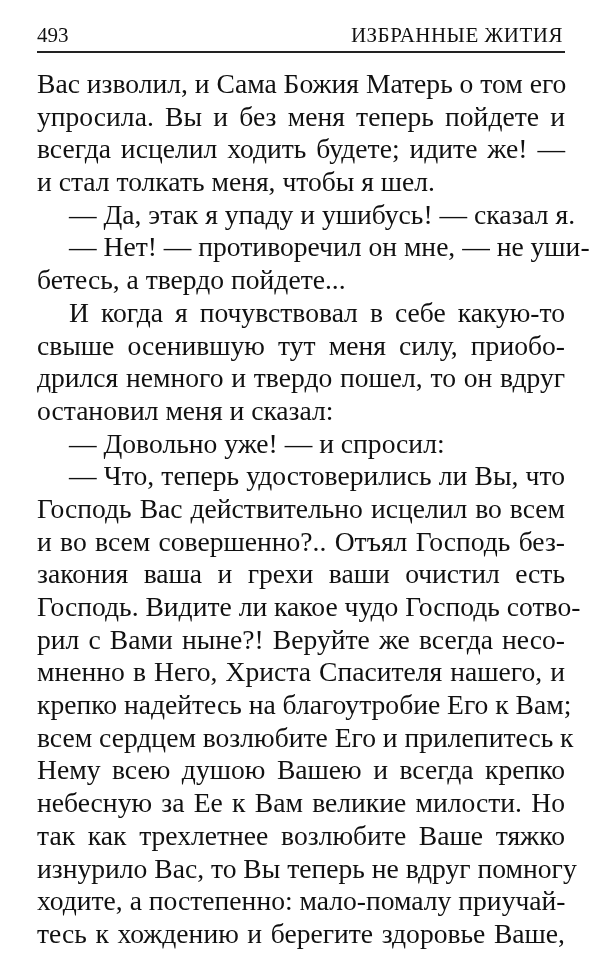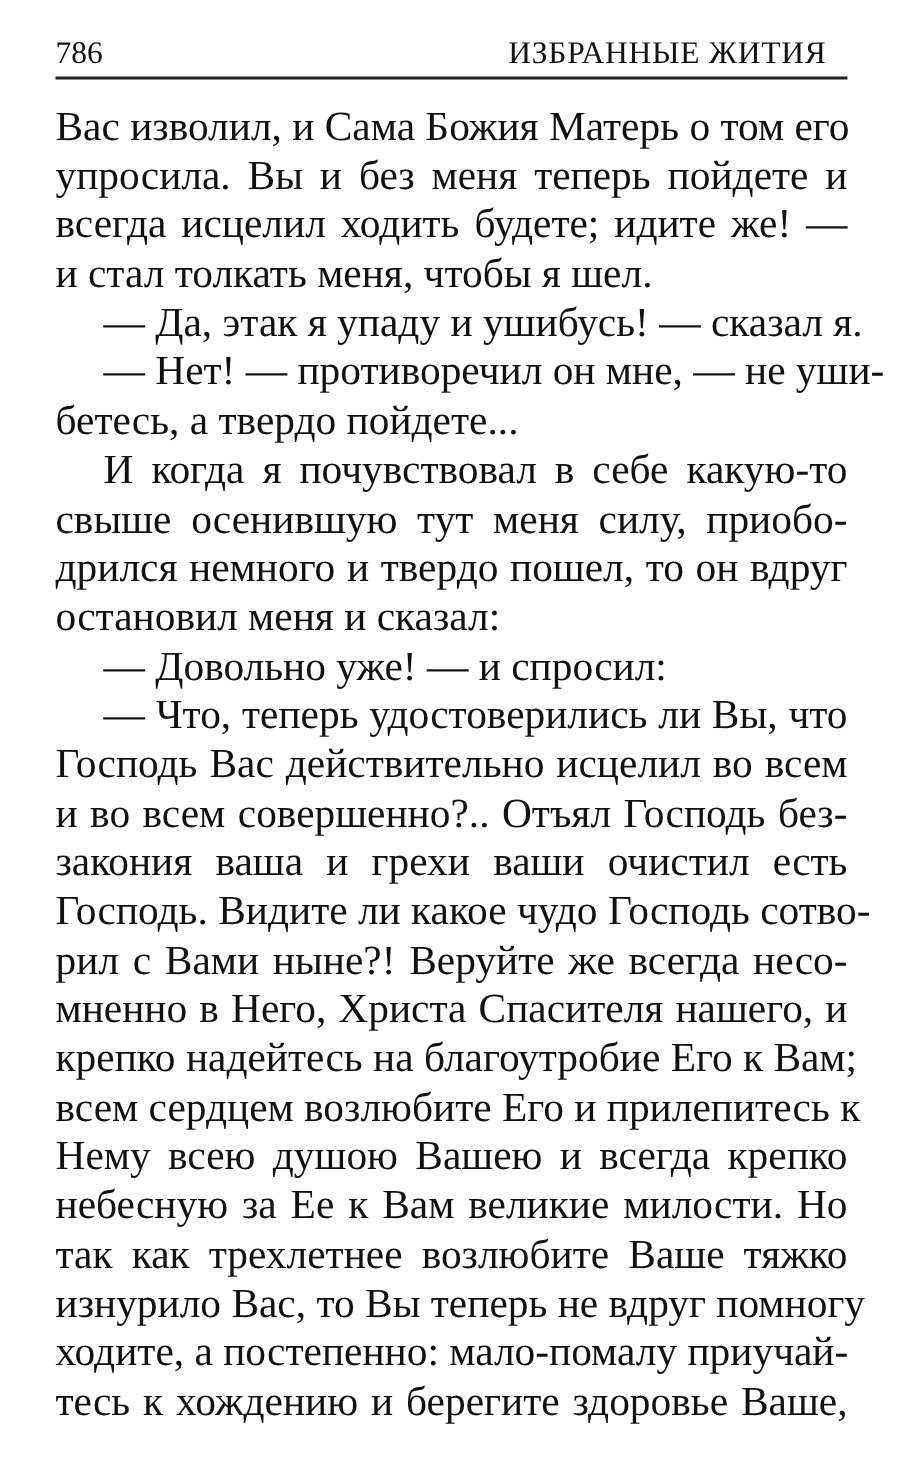--- a/index.html
+++ b/index.html
@@ -30,21 +30,21 @@
       font-size: 21px;
       line-height: 26px;
     }
     .page-number {
       position: absolute;
       left: 0;
       top: 0;
     }
     .running-title {
       position: absolute;
-      right: 14px;
+      right: 2px;
       top: 0;
       letter-spacing: 0.5px;
     }
     .head-rule {
       position: absolute;
       top: 51px;
       left: 0;
       width: 528px;
       height: 0;
       border-top: 2px solid #222222;
@@ -69,21 +69,21 @@
     }
     .line.indent {
       padding-left: 32px;
     }
   </style>
 </head>
 <body>
 
 <div class="page">
   <div class="running-head">
-    <span class="page-number">786</span>
+    <span class="page-number">493</span>
     <span class="running-title">ИЗБРАННЫЕ ЖИТИЯ</span>
   </div>
   <div class="head-rule"></div>
 
   <div class="body-text">
     <span class="line">Вас изволил, и Сама Божия Матерь о том его</span>
     <span class="line">упросила. Вы и без меня теперь пойдете и</span>
     <span class="line">всегда исцелил ходить будете; идите же! —</span>
     <span class="line last">и стал толкать меня, чтобы я шел.</span>
     <span class="line indent">— Да, этак я упаду и ушибусь! — сказал я.</span>

